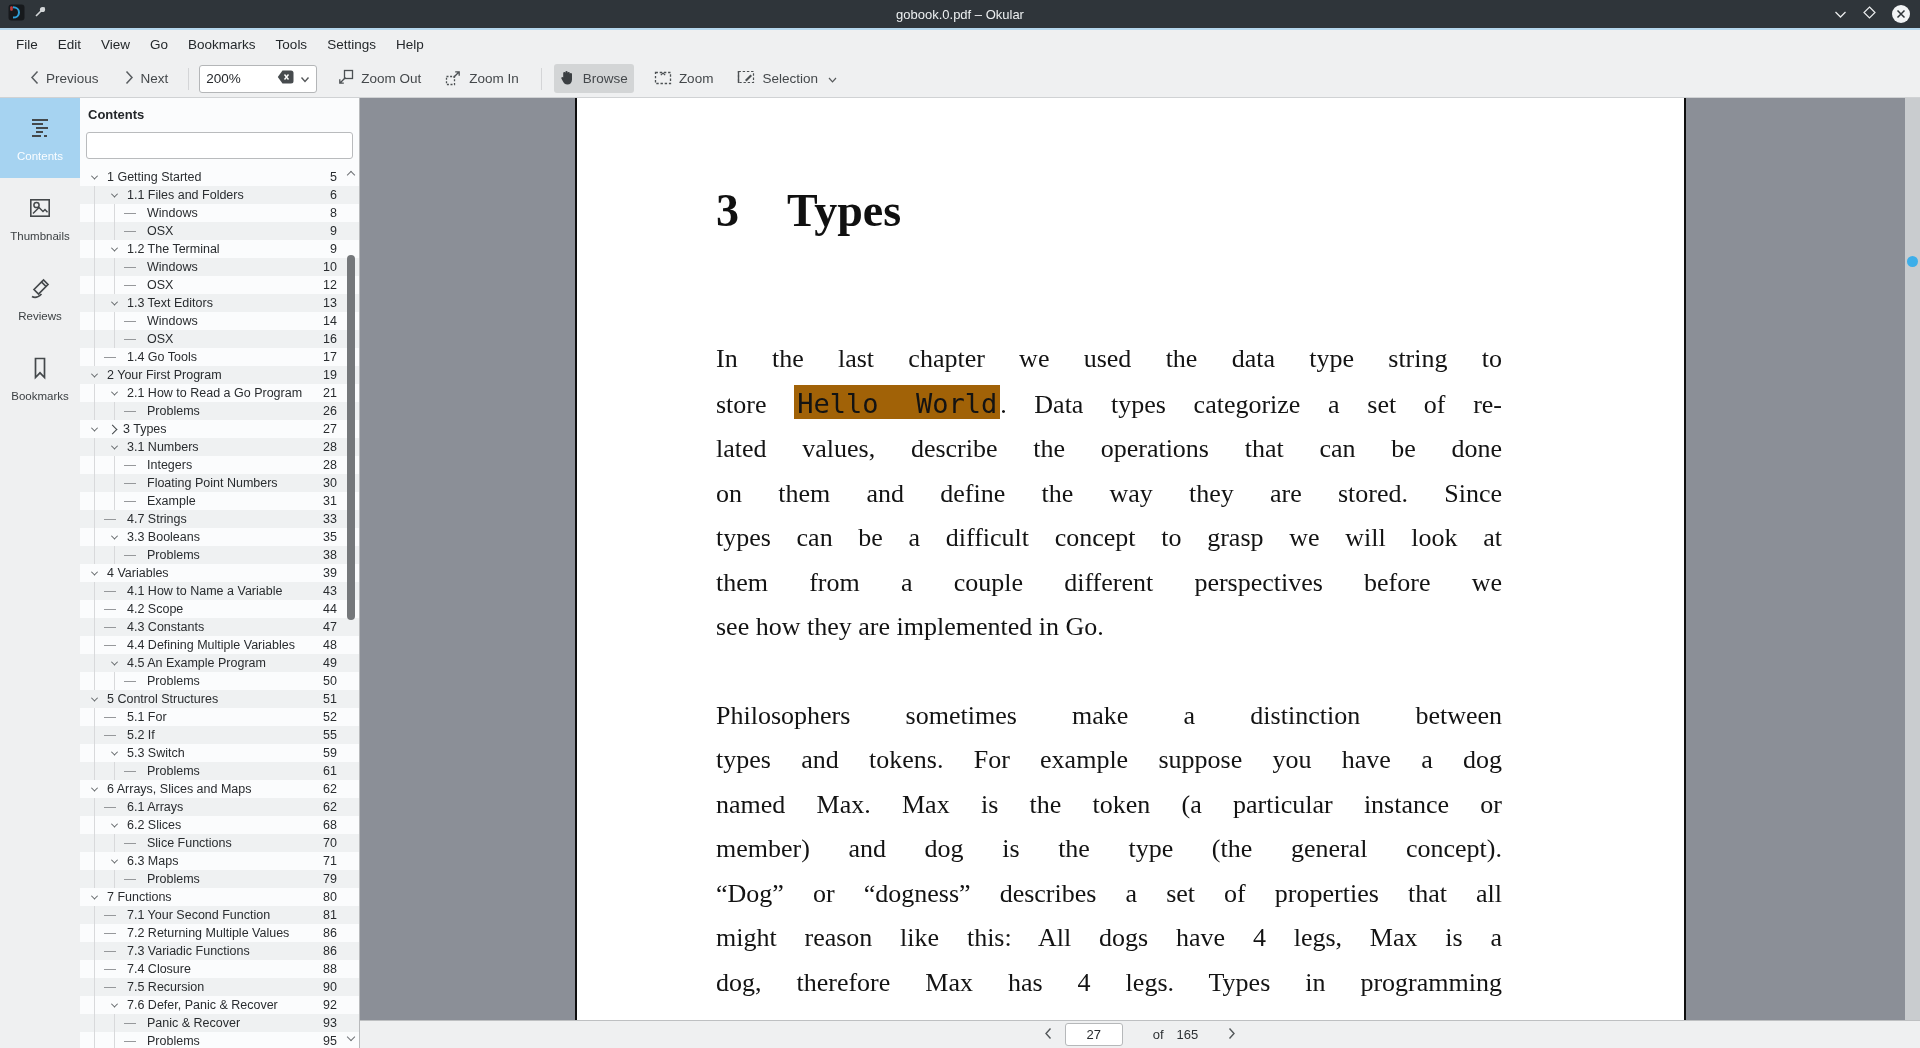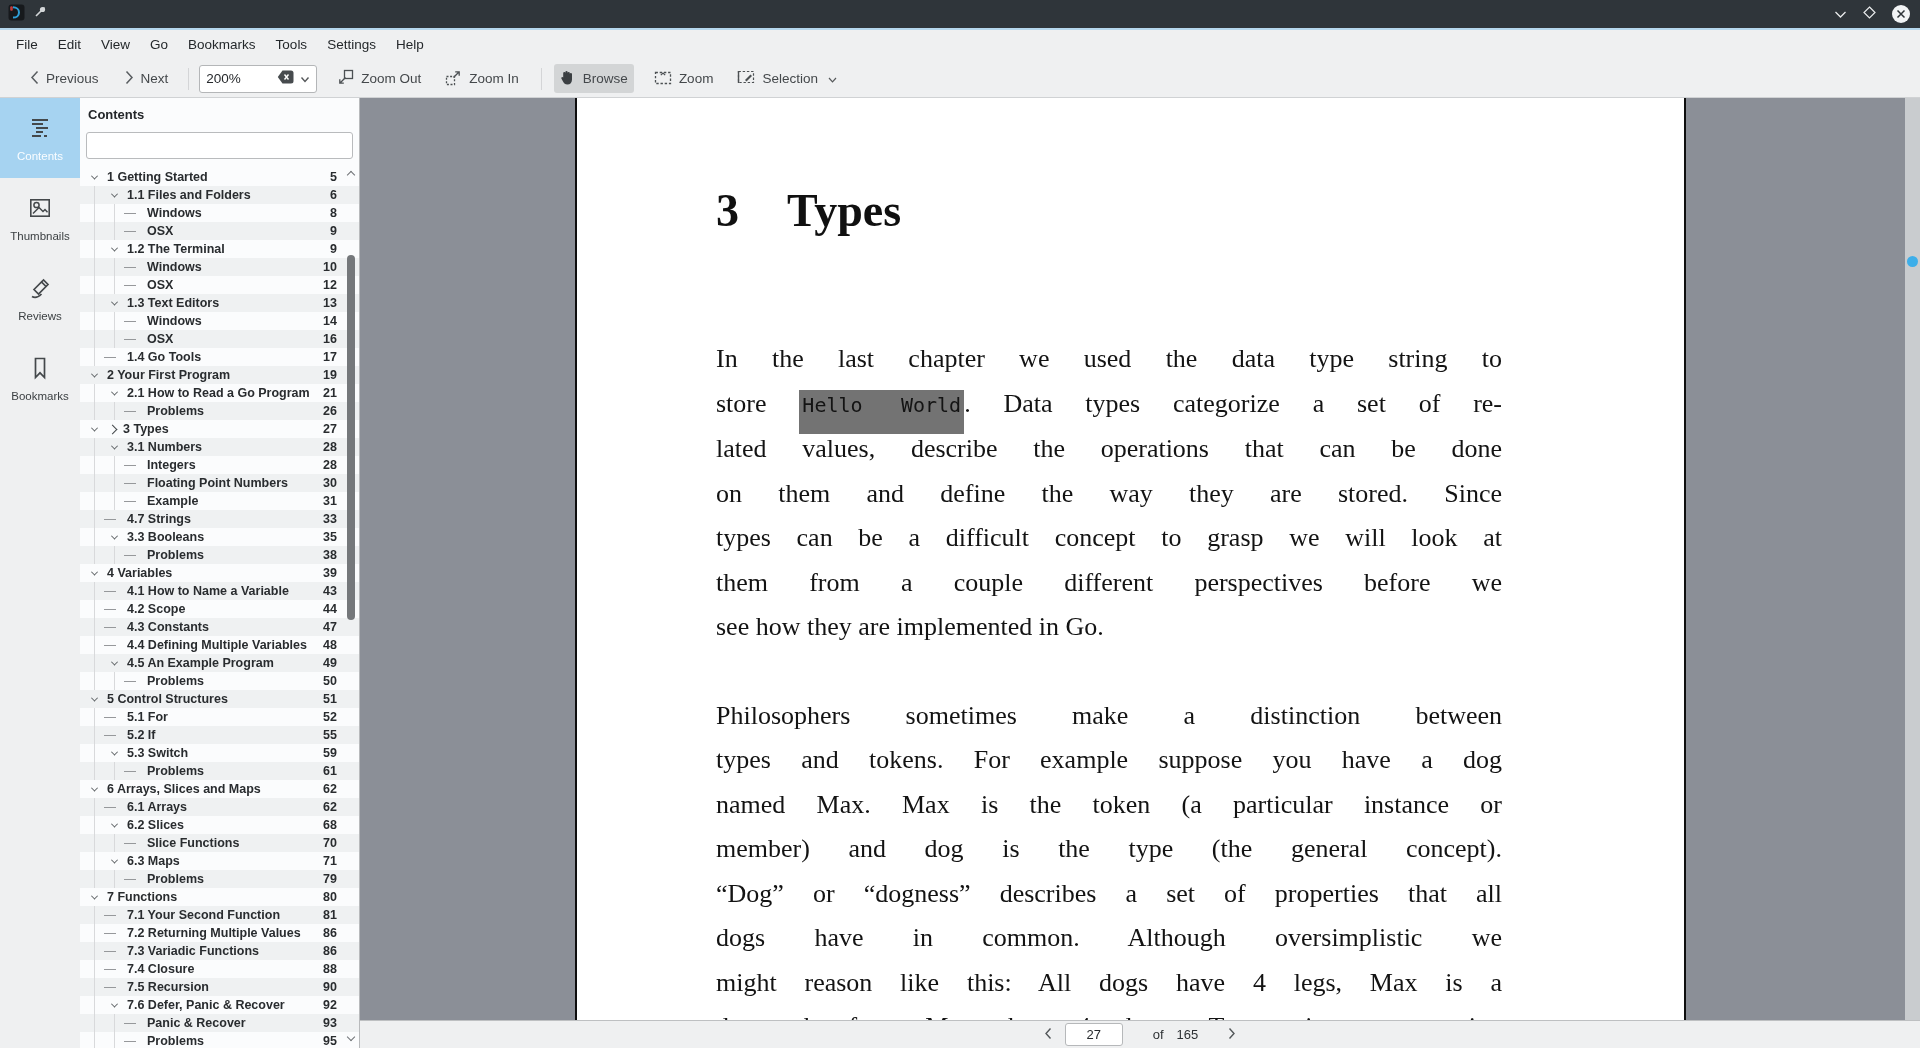--- a/index.html
+++ b/index.html
@@ -39,21 +39,21 @@
 
   
   .rail { width:80px; background:#eff0f1; flex:0 0 auto; display:flex; flex-direction:column; }
   .rail-item { height:80px; display:flex; flex-direction:column; align-items:center; justify-content:center; gap:7px; font-size:11.5px; color:#3c4043; }
   .rail-item.selected { background:#a6d3f1; color:#fafdff; }
 
   
   .contents-panel { width:280px; flex:0 0 auto; background:#fbfcfd; border-right:1px solid #b8babc; position:relative; display:flex; flex-direction:column; }
   .panel-header { font-weight:bold; font-size:13px; color:#232629; padding:9px 0 0 8px; }
   .search { margin:10px 6px 9px 6px; height:27px; border:1px solid #b9bbbd; border-radius:3px; background:#fff; outline:none; padding:0 6px; font:inherit; font-size:13px; flex:0 0 auto; }
-  .tree { flex:1; overflow:hidden;font-weight:bold; }
+  .tree { flex:1; overflow:hidden; }
   .trow { height:18px; display:flex; align-items:center; font-size:12.5px; color:#292c2f; padding:0 22px 0 4px; white-space:nowrap; }
   .trow.alt { background:#eff1f2; }
   .tcell { width:20px; flex:0 0 20px; height:100%; display:flex; align-items:center; justify-content:center; }
   .guide { width:0; height:100%; border-left:1px solid #d8d9db; }
   .cv  { width:5px; height:5px; border-right:1.4px solid #5c6063; border-bottom:1.4px solid #5c6063; transform:rotate(45deg) translate(-1px,-1px); }
   .cvr { width:7px; height:7px; border-right:1.7px solid #43474a; border-bottom:1.7px solid #43474a; transform:rotate(-45deg); }
   .mcell { flex:0 0 16px; width:16px; }
   .stub { width:12px; height:0; border-top:1px solid #96989b; margin-left:-8px; }
   .tlabel { padding-left:3px; overflow:hidden; }
   .tpage { margin-left:auto; padding-left:6px; }
@@ -66,21 +66,21 @@
   
   .docview { flex:1; position:relative; background:#8b8f97; overflow:hidden; }
   .page { position:absolute; left:215px; top:0; bottom:28px; width:1111px; background:#fff; border-left:2px solid #0e0e0e; border-right:2px solid #0e0e0e; overflow:hidden; }
   .doc-heading { margin:86px 0 0 139px; font-family:"Liberation Serif", serif; font-weight:bold; font-size:46px; color:#101010; display:flex; }
   .doc-heading .hnum { margin-right:48px; }
   .dpar { width:786px; margin-left:139px; font-family:"Liberation Serif", serif; font-size:26px; line-height:44.5px; color:#131313; }
   .dpar1 { margin-top:100px; }
   .dpar2 { margin-top:44px; }
   .dline { text-align:justify; text-align-last:justify; }
   .dline.noj { text-align:center; text-align-last:left; }
-  .code { font-family:"DejaVu Sans Mono","Liberation Mono",monospace; font-size:20px; background:#737373; padding:3px 3px 17px; }
+  .code { font-family:"DejaVu Sans Mono","Liberation Mono",monospace; font-size:27px; background:#a16207; padding:3px 3px 0; }
 
   .doc-scrollbar { position:absolute; top:0; bottom:28px; right:0; width:15px; background:#c9cccf; }
   .scroll-dot { position:absolute; top:158px; left:2px; width:11px; height:11px; border-radius:50%; background:#3daee9; }
 
   .pagenav { position:absolute; left:0; right:0; bottom:0; height:28px; background:#eff0f1; border-top:1px solid #bec0c2; display:flex; align-items:center; justify-content:center; gap:13px; font-size:13px; color:#2d3134; }
   .page-input { width:58px; height:23px; border:1px solid #b6b8ba; border-radius:3px; text-align:center; font:inherit; font-size:13px; background:#fff; outline:none; color:#26292c; }
   .pn-gap { width:4px; }
 </style>
 </head>
 <body>
@@ -96,20 +96,21 @@
             <rect x="2.2" y="2.2" width="2.6" height="4.5" rx="1" fill="#c23b3b"></rect>
           </svg>
       </span>
       <span>
         <svg width="14" height="14" viewBox="0 0 14 14">
             <circle cx="9.5" cy="4.5" r="2.6" fill="#d3d6d8"></circle>
             <path d="M8 6 L3 11 M9.5 4.5 L11.5 2.5" stroke="#d3d6d8" stroke-width="1.6"></path>
           </svg>
       </span>
     </div>
+    <div class="title">gobook.0.pdf – Okular</div>
     <div class="tb-right">
       <span>
         <svg width="13" height="9" viewBox="0 0 13 9">
             <path d="M1.5 2 L6.5 7 L11.5 2" fill="none" stroke="#e9ebec" stroke-width="1.3"></path>
           </svg>
       </span>
       <span>
         <svg width="13" height="13" viewBox="0 0 13 13">
             <path d="M6.5 1 L12 6.5 L6.5 12 L1 6.5 Z" fill="none" stroke="#e9ebec" stroke-width="1.2"></path>
           </svg>
@@ -794,21 +795,20 @@
               <div class="dline"><span>types can be a difficult concept to grasp we will look at</span></div>
               <div class="dline"><span>them from a couple different perspectives before we</span></div>
               <div class="dline noj"><span>see how they are implemented in Go.</span></div>
             </div>
             <div class="dpar dpar2">
               <div class="dline"><span>Philosophers sometimes make a distinction between</span></div>
               <div class="dline"><span>types and tokens. For example suppose you have a dog</span></div>
               <div class="dline"><span>named Max. Max is the token (a particular instance or</span></div>
               <div class="dline"><span>member) and dog is the type (the general concept).</span></div>
               <div class="dline"><span>“Dog” or “dogness” describes a set of properties that all</span></div>
-              <div class="dline"><span>dogs have in common. Although oversimplistic we</span></div>
               <div class="dline"><span>might reason like this: All dogs have 4 legs, Max is a</span></div>
               <div class="dline"><span>dog, therefore Max has 4 legs. Types in programming</span></div>
             </div>
           </div>
       </div>
 
       <div class="doc-scrollbar">
         <div class="scroll-dot"></div>
       </div>
 

